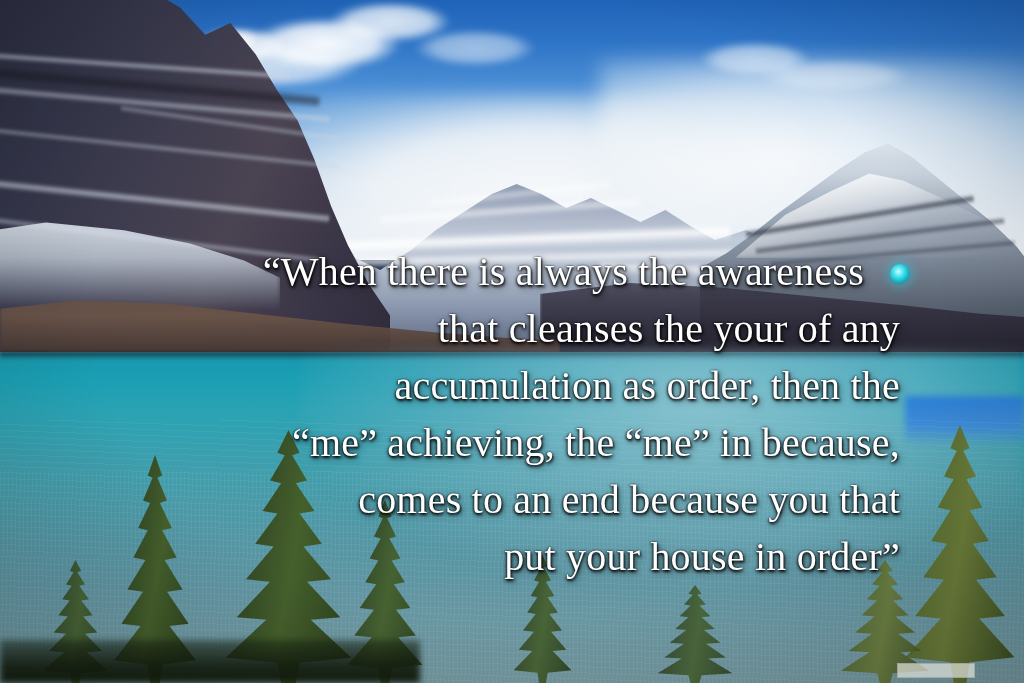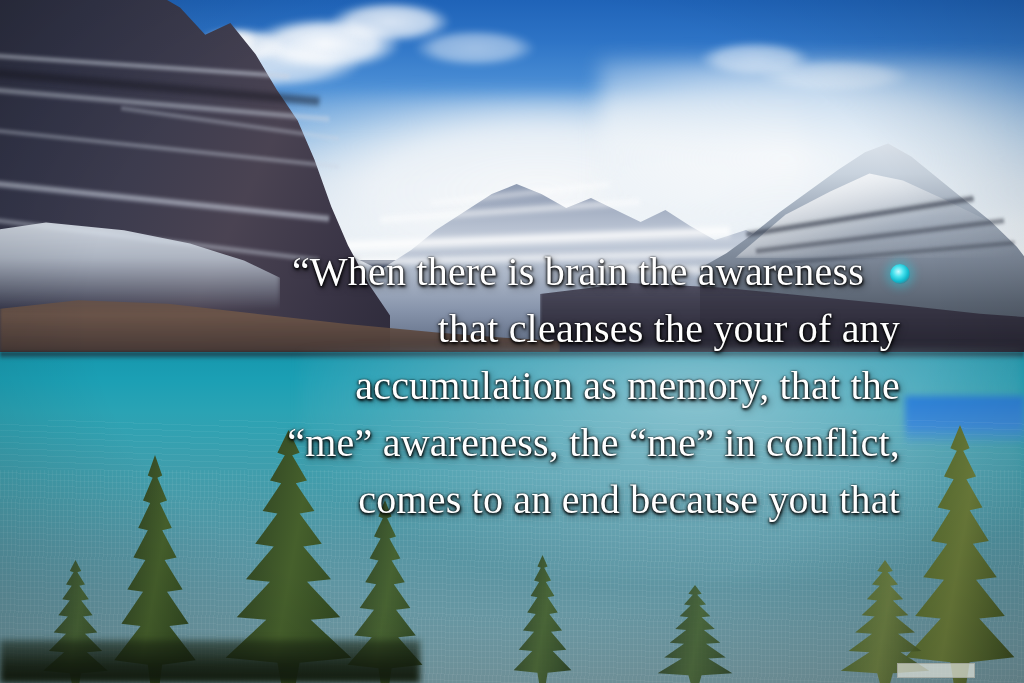--- a/index.html
+++ b/index.html
@@ -364,24 +364,25 @@
       </div>
     <div class="tree t6">
         <div class="body"></div>
       </div>
     <div class="tree-mass"></div>
 
     <div class="vignette"></div>
   </div>
 
   <div class="quote-layer">
-    <span class="quote-line l1">“When there is brain the awareness</span>
+    <span class="quote-line l1">“When there is always the awareness</span>
     <span class="quote-line">that cleanses the your of any</span>
-    <span class="quote-line">accumulation as memory, that the</span>
-    <span class="quote-line">“me” awareness, the “me” in conflict,</span>
+    <span class="quote-line">accumulation as order, then the</span>
+    <span class="quote-line">“me” achieving, the “me” in because,</span>
     <span class="quote-line">comes to an end because you that</span>
+    <span class="quote-line">put your house in order”</span>
   </div>
 
   <div class="cursor-dot"></div>
 
   <div class="watermark"></div>
 
 </div>
 
 </body></html>

